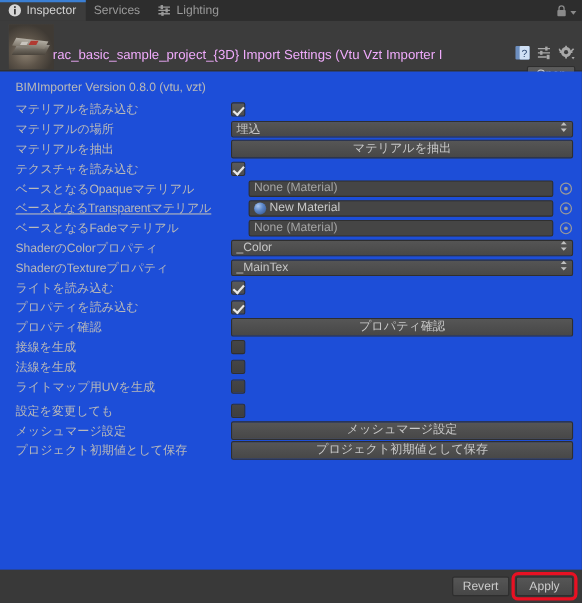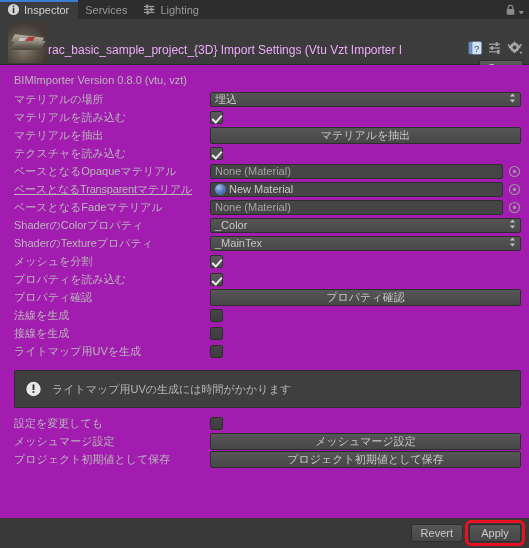--- a/index.html
+++ b/index.html
@@ -106,21 +106,21 @@
     color: #cfcfcf;
     font-size: 11px;
     line-height: 15px;
     text-align: center;
     box-sizing: border-box;
   }
 
   
   .body {
     flex: 1 1 auto;
-    background: #a21caf;
+    background: #1d4ed8;
     padding: 8px 0 0 0;
     position: relative;
     overflow: hidden;
   }
   .version-line {
     padding-left: 14px;
     height: 17px;
     line-height: 14px;
     color: #b9b9b9;
     font-size: 11px;
@@ -177,21 +177,21 @@
     font-size: 11px;
     color: #c6c6c6;
     position: relative;
   }
   .dd-caret {
     position: absolute; right: 4px; top: 50%; transform: translateY(-50%);
     display: block;
   }
 
   
-  .objfield-wrap { flex: 1 1 auto; display: flex; align-items: center; gap: 5px; }
+  .objfield-wrap { flex: 1 1 auto; display: flex; align-items: center; gap: 5px; margin-left: 16px; }
   .objfield {
     flex: 1 1 auto;
     height: 15px;
     background: #454545;
     border: 1px solid #2f2f2f;
     border-radius: 2px;
     box-sizing: border-box;
     display: flex; align-items: center; gap: 3px;
     padding: 0 4px;
     font-size: 11px;
@@ -366,38 +366,38 @@
     </div>
 
     <div class="open-btn">Open</div>
   </div>
 
   <div class="body">
 
     <div class="version-line">BIMImporter Version 0.8.0 (vtu, vzt)</div>
 
     <div class="row">
+      <div class="label">マテリアルを読み込む</div>
+      <div class="field">
+        <div class="checkbox on"></div>
+      </div>
+    </div>
+
+    <div class="row">
       <div class="label">マテリアルの場所</div>
       <div class="field">
         <div class="dropdown">
           <span>埋込</span>
           <span class="dd-caret">
             <svg viewBox="0 0 7 10" width="7" height="10">
               <path d="M3.5 0.6 L6.2 3.6 L0.8 3.6 Z" fill="#c0c0c0"></path>
               <path d="M3.5 9.4 L0.8 6.4 L6.2 6.4 Z" fill="#c0c0c0"></path>
             </svg>
           </span>
         </div>
-      </div>
-    </div>
-
-    <div class="row">
-      <div class="label">マテリアルを読み込む</div>
-      <div class="field">
-        <div class="checkbox on"></div>
       </div>
     </div>
 
     <div class="row">
       <div class="label">マテリアルを抽出</div>
       <div class="field">
         <div class="wbtn">マテリアルを抽出</div>
       </div>
     </div>
 
@@ -484,74 +484,63 @@
             <svg viewBox="0 0 7 10" width="7" height="10">
               <path d="M3.5 0.6 L6.2 3.6 L0.8 3.6 Z" fill="#c0c0c0"></path>
               <path d="M3.5 9.4 L0.8 6.4 L6.2 6.4 Z" fill="#c0c0c0"></path>
             </svg>
           </span>
         </div>
       </div>
     </div>
 
     <div class="row">
-      <div class="label">メッシュを分割</div>
+      <div class="label">ライトを読み込む</div>
       <div class="field">
         <div class="checkbox on"></div>
       </div>
     </div>
 
     <div class="row">
       <div class="label">プロパティを読み込む</div>
       <div class="field">
         <div class="checkbox on"></div>
       </div>
     </div>
 
     <div class="row">
       <div class="label">プロパティ確認</div>
       <div class="field">
         <div class="wbtn">プロパティ確認</div>
       </div>
     </div>
 
     <div class="row">
+      <div class="label">接線を生成</div>
+      <div class="field">
+        <div class="checkbox off"></div>
+      </div>
+    </div>
+
+    <div class="row">
       <div class="label">法線を生成</div>
       <div class="field">
         <div class="checkbox off"></div>
       </div>
     </div>
 
     <div class="row">
-      <div class="label">接線を生成</div>
+      <div class="label">ライトマップ用UVを生成</div>
       <div class="field">
         <div class="checkbox off"></div>
       </div>
     </div>
 
-    <div class="row">
-      <div class="label">ライトマップ用UVを生成</div>
-      <div class="field">
-        <div class="checkbox off"></div>
-      </div>
-    </div>
-
     <div class="spacer-sm"></div>
 
-    <div class="helpbox">
-      <span class="info-icon">
-        <svg viewBox="0 0 17 17" width="17" height="17">
-          <circle cx="8.5" cy="8" r="7.2" fill="#e9e9e9"></circle>
-          <path d="M5.4 13.4 L8 11.6 L9.6 13.9 Z" fill="#e9e9e9"></path>
-          <rect x="7.6" y="3.4" width="1.8" height="5.6" fill="#2b2b2b"></rect>
-          <rect x="7.6" y="10.1" width="1.8" height="1.8" fill="#2b2b2b"></rect>
-        </svg>
-      </span>
-      <span class="txt">ライトマップ用UVの生成には時間がかかります</span>
-    </div>
 
     <div class="row">
       <div class="label">設定を変更しても</div>
       <div class="field">
         <div class="checkbox off"></div>
       </div>
     </div>
 
     <div class="row">
       <div class="label">メッシュマージ設定</div>

